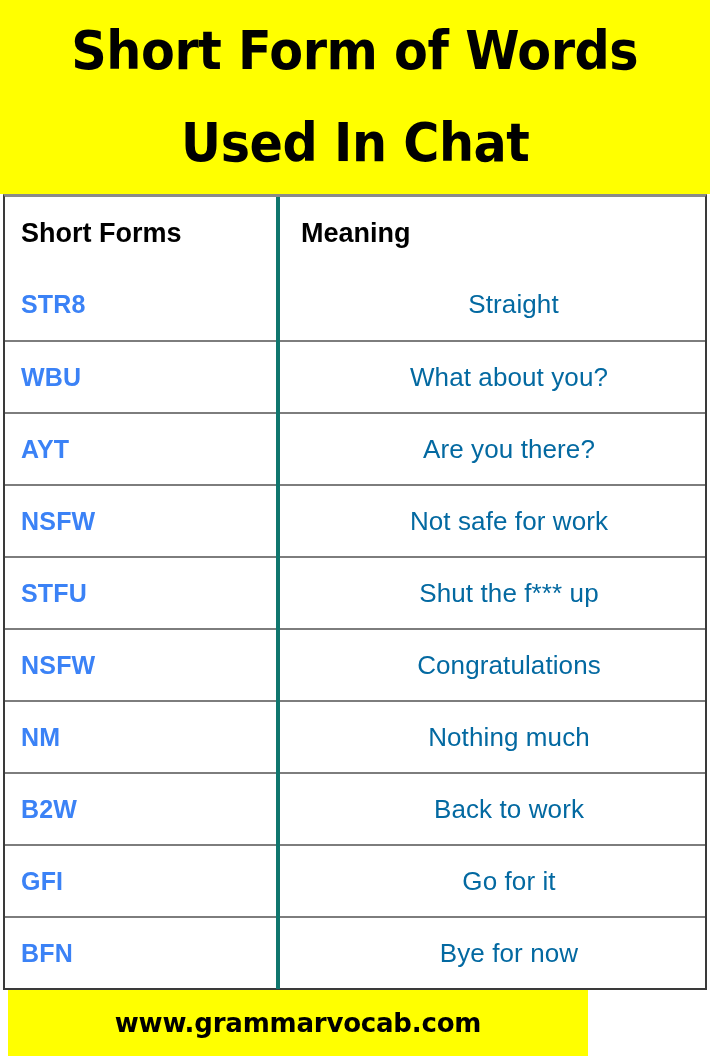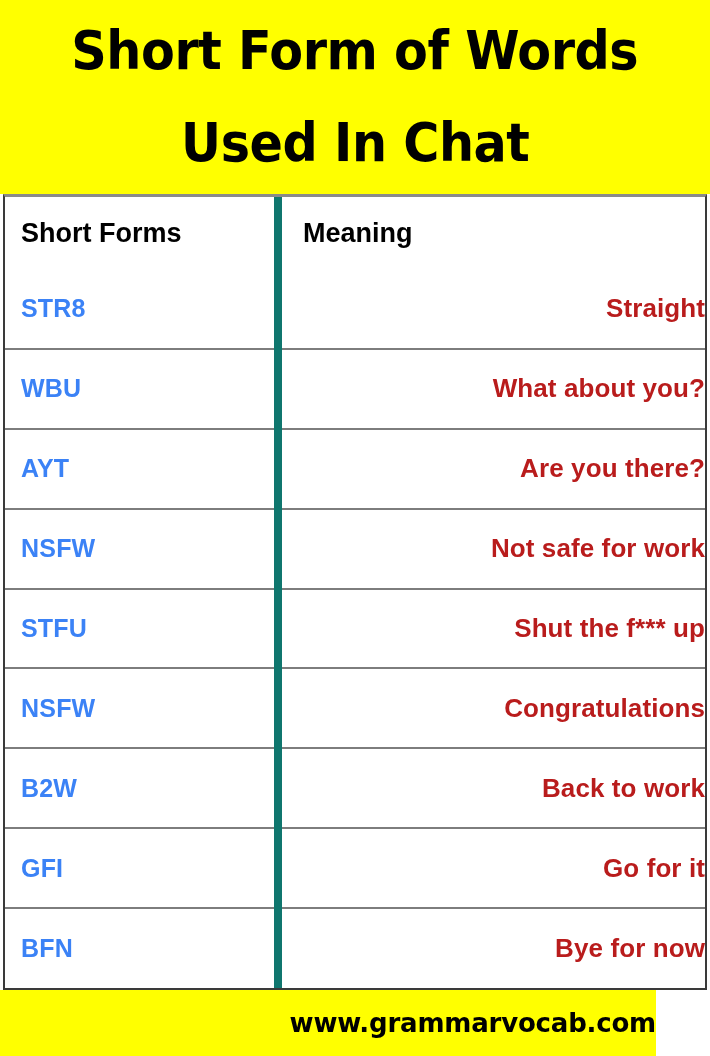--- a/index.html
+++ b/index.html
@@ -63,21 +63,21 @@
     border-bottom:2px solid #7d7d7d;
     border-right:0;
     vertical-align:middle;
     height:72px;
     padding:0;
   }
   table.sf-table tr:last-child th,
   table.sf-table tr:last-child td { border-bottom:0; }
 
   table.sf-table .col1 {
-    border-right:8px solid #0f766e;
+    border-right:4px solid #0f766e;
     padding-left:16px;
   }
 
   
   thead th {
     height:72px;
     font-weight:700;
     font-size:27px;
     color:#000;
     text-align:left;
@@ -88,38 +88,38 @@
   
   tbody td.col1 {
     font-weight:700;
     font-size:25px;
     color:#3b82f6;
     text-align:left;
     padding-left:9px;
     letter-spacing:0.2px;
   }
   tbody td.col2 {
-    font-weight:700;
+    font-weight:400;
     font-size:26px;
-    color:#b91c1c;
-    text-align:right;
+    color:#0369a1;
+    text-align:center;
     padding-left:33px;
     letter-spacing:0.1px;
   }
   tbody tr.first td.col2 { padding-left:42px; }
 
   
   .footer-banner {
     position:absolute;
-    left:0; top:990px;
-    width:656px; height:66px;
+    left:8px; top:990px;
+    width:580px; height:66px;
     background:var(--accent, #FFFF00);
     display:flex;
     align-items:center;
-    justify-content:flex-end;
+    justify-content:center;
   }
   .footer-text {
     color:#000000;
     font-family:"DejaVu Sans", sans-serif;
     font-weight:700;
     font-size:26px;
     letter-spacing:-0.2px;
     white-space:nowrap;
   }
 </style>
@@ -164,20 +164,24 @@
         </tr>
         <tr>
           <td class="col1">STFU</td>
           <td class="col2">Shut the f*** up</td>
         </tr>
         <tr>
           <td class="col1">NSFW</td>
           <td class="col2">Congratulations</td>
         </tr>
         <tr>
+          <td class="col1">NM</td>
+          <td class="col2">Nothing much</td>
+        </tr>
+        <tr>
           <td class="col1">B2W</td>
           <td class="col2">Back to work</td>
         </tr>
         <tr>
           <td class="col1">GFI</td>
           <td class="col2">Go for it</td>
         </tr>
         <tr>
           <td class="col1">BFN</td>
           <td class="col2">Bye for now</td>

